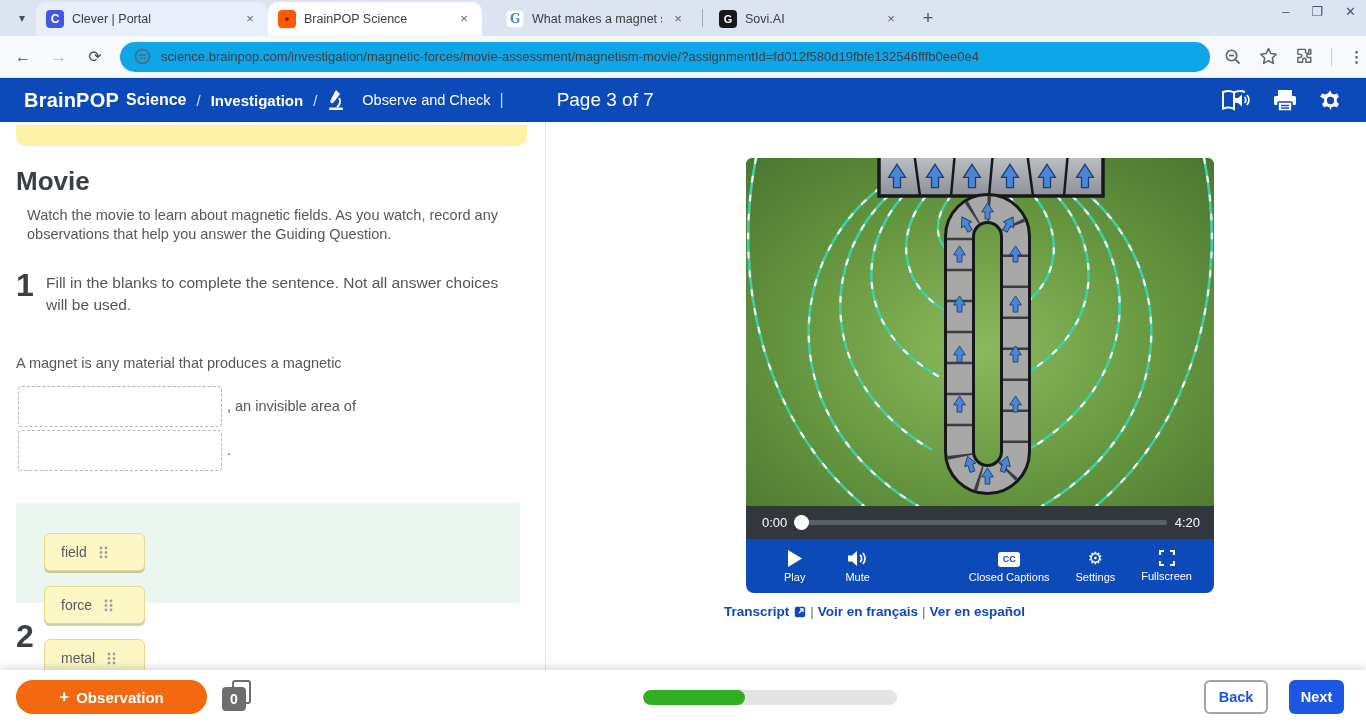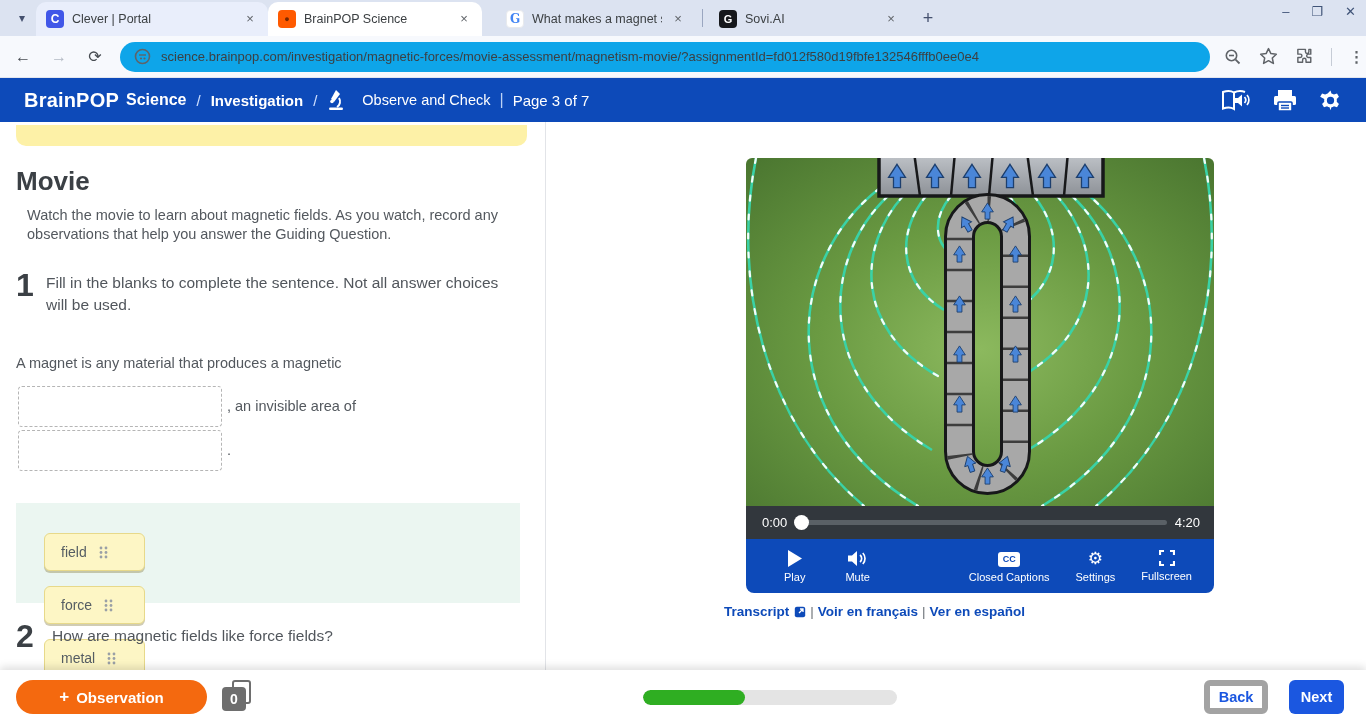--- a/index.html
+++ b/index.html
@@ -34,21 +34,21 @@
   .tool-right .vdiv { width:1px; height:18px; background:#c6ccd6; }
 
   
   .bp-header { position:absolute; left:0; top:78px; width:1366px; height:44px; background:#0d4ab9; color:#fff; display:flex; align-items:center; padding:0 24px; }
   .bp-logo { font-size:20px; font-weight:800; letter-spacing:.2px; }
   .bp-product { font-size:16px; font-weight:700; margin-left:7px; }
   .bp-sep { margin:0 10px; font-size:15px; color:#cfe0ff; font-weight:400; }
   .bp-crumb { font-size:15px; font-weight:700; }
   .bp-section { font-size:14.5px; margin-left:8px; }
   .bp-pipe { margin:0 9px; color:#bcd2f5; }
-  .bp-page { font-size:15px; }
+  .bp-page { font-size:19px;margin-left:44px; }
   .bp-icons { margin-left:auto; display:flex; align-items:center; gap:22px; }
   .bp-icons svg { display:block; }
 
   
   .content { position:absolute; left:0; top:122px; width:1366px; height:548px; background:#fff; }
   .panel-divider { position:absolute; left:545px; top:0; width:1px; height:548px; background:#e2e4e8; }
 
   
   .banner { position:absolute; left:16px; top:3px; width:511px; height:21px; background:#fdf1a7; border-radius:0 0 10px 10px; }
   .movie-title { position:absolute; left:16px; top:44px; font-size:26px; font-weight:800; color:#3b4045; }
@@ -83,21 +83,21 @@
   .links a { color:#0d4ab9; text-decoration:none; display:flex; align-items:center; gap:5px; }
 
   
   .footer { position:absolute; left:0; top:670px; width:1366px; height:54px; background:#fff; box-shadow:0 -3px 8px rgba(0,0,0,.13); }
   .obs-btn { position:absolute; left:16px; top:10px; width:191px; height:34px; background:#f4690f; border:none; border-radius:17px; color:#fff; font-size:15px; font-weight:800; display:flex; align-items:center; justify-content:center; gap:7px; font-family:"Liberation Sans", sans-serif; }
   .obs-count { position:absolute; left:222px; top:10px; width:34px; height:34px; }
   .obs-count .back-sq { position:absolute; left:10px; top:0; width:19px; height:24px; border:2.5px solid #6e6e6e; border-radius:3px; background:#fff; }
   .obs-count .front-sq { position:absolute; left:0; top:7px; width:24px; height:24px; background:#6e6e6e; border-radius:4px; color:#fff; font-size:14px; font-weight:800; display:flex; align-items:center; justify-content:center; }
   .progress { position:absolute; left:643px; top:20px; width:254px; height:15px; background:#e4e4e4; border-radius:8px; overflow:hidden; }
   .progress-fill { height:100%; background:#2fae22; border-radius:8px; }
-  .back-btn { position:absolute; left:1204px; top:10px; width:64px; height:34px; background:#fff; border:6px solid #a3a3a3; border-radius:6px; color:#1b57e0; font-size:14.5px; font-weight:800; font-family:"Liberation Sans", sans-serif; }
+  .back-btn { position:absolute; left:1204px; top:10px; width:64px; height:34px; background:#fff; border:2px solid #a3a3a3; border-radius:6px; color:#1b57e0; font-size:14.5px; font-weight:800; font-family:"Liberation Sans", sans-serif; }
   .next-btn { position:absolute; left:1289px; top:10px; width:55px; height:34px; background:#1b57e0; border:none; border-radius:6px; color:#fff; font-size:14.5px; font-weight:800; font-family:"Liberation Sans", sans-serif; }
 </style>
 </head>
 <body>
 
 <div id="app">
 
   <div class="tabstrip">
     <div class="tab-search">▾</div>
 
@@ -286,21 +286,20 @@
                 <circle cx="7" cy="6.5" r="1.4"></circle>
                 <circle cx="2" cy="11" r="1.4"></circle>
                 <circle cx="7" cy="11" r="1.4"></circle>
               </g>
             </svg>
         </div>
       </div>
     </div>
 
     <div class="q-num" style="left:16px; top:496px;">2</div>
-    <div class="q-text" style="left:52px; top:503px; width:470px;">How are magnetic fields like force fields?</div>
 
     <div class="player">
       <svg class="video" viewBox="0 0 468 348">
         <defs>
           <radialGradient id="grassbg" cx="50%" cy="55%" r="78%">
             <stop offset="0%" stop-color="#8cb95e"></stop>
             <stop offset="45%" stop-color="#6a9a42"></stop>
             <stop offset="100%" stop-color="#47722e"></stop>
           </radialGradient>
           <linearGradient id="barmetal" x1="0" y1="0" x2="0" y2="1">

